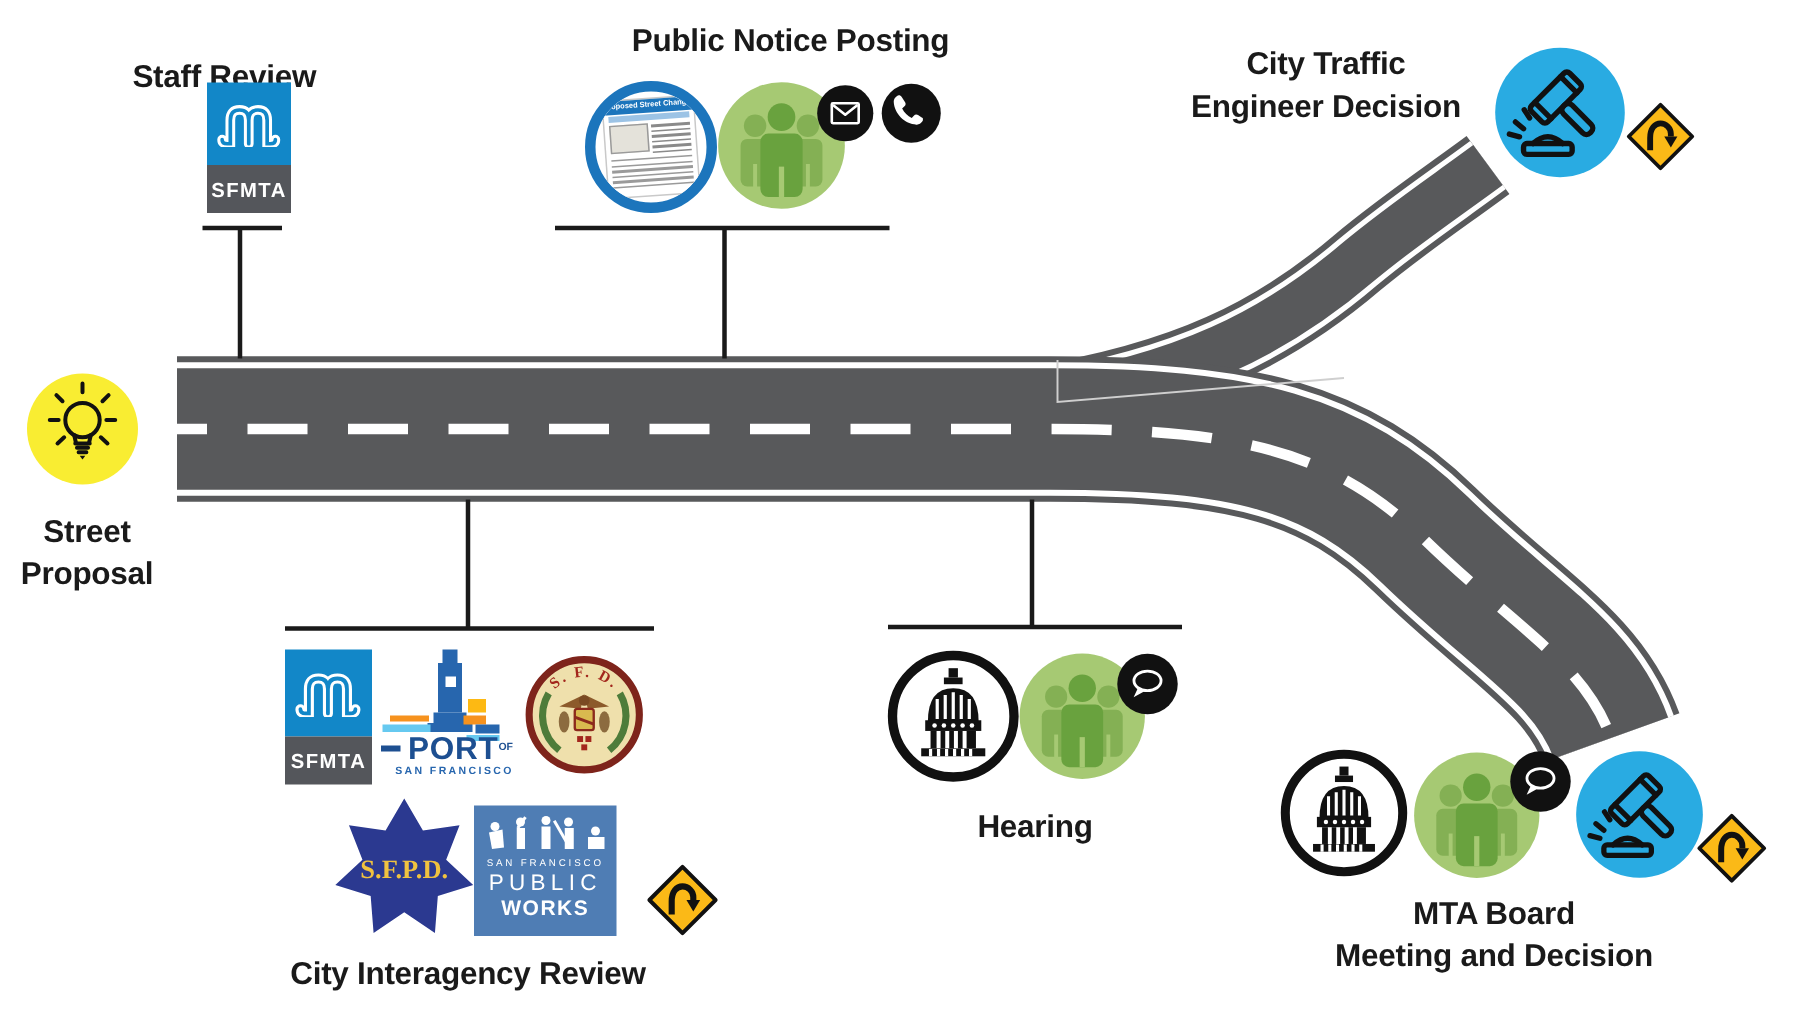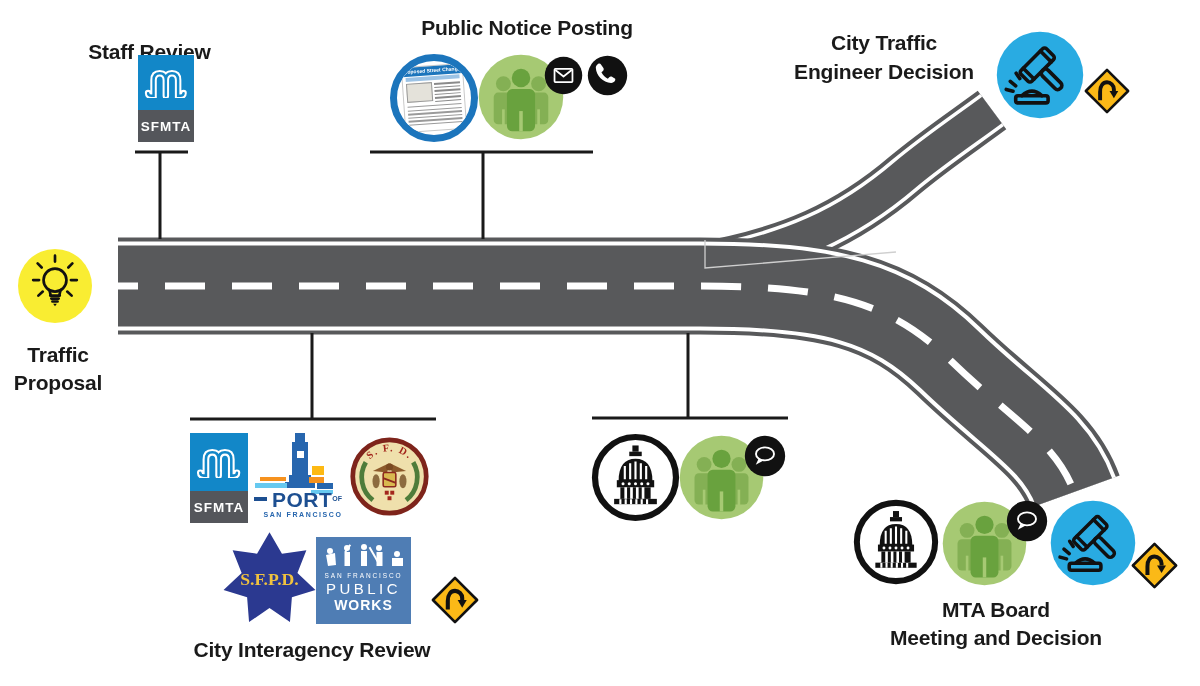--- a/index.html
+++ b/index.html
@@ -168,21 +168,21 @@
       <path d="M592 418 H788 M688 333 V419.5"></path>
     </g>
   </svg>
 
   <div class="abs circle" style="left:18px;top:249px;width:74px;height:74px;background:#F9ED32;z-index:5;">
     <svg class="icon-svg">
         <use href="#sym-bulb"></use>
       </svg>
   </div>
   <div class="lbl" style="left:0;top:341px;width:116px;">
-    <div>Traffic</div>
+    <div>Street</div>
     <div>Proposal</div>
   </div>
 
   <div class="lbl" style="left:67px;top:14px;width:165px;margin-top:24px;">Staff Review</div>
   <div class="abs sfmta" style="left:138px;top:55px;width:56px;height:87px;">
     <div class="m-top">
         <svg viewBox="0 0 64 46" width="44" height="32">
           <use href="#sym-muni"></use>
         </svg>
       </div>
@@ -338,20 +338,21 @@
     <svg class="icon-svg">
         <use href="#sym-people"></use>
       </svg>
   </div>
   <div class="abs" style="left:744px;top:435px;width:42px;height:42px;z-index:6;">
     <svg class="icon-svg">
         <use href="#sym-speech"></use>
       </svg>
   </div>
   <div class="lbl" style="left:590px;top:538px;width:200px;">
+    <div>Hearing</div>
   </div>
 
   <div class="abs" style="left:853px;top:499px;width:86px;height:86px;z-index:5;">
     <svg class="icon-svg">
         <use href="#sym-capitol"></use>
       </svg>
   </div>
   <div class="abs" style="left:941px;top:500px;width:87px;height:87px;z-index:5;">
     <svg class="icon-svg">
         <use href="#sym-people"></use>

